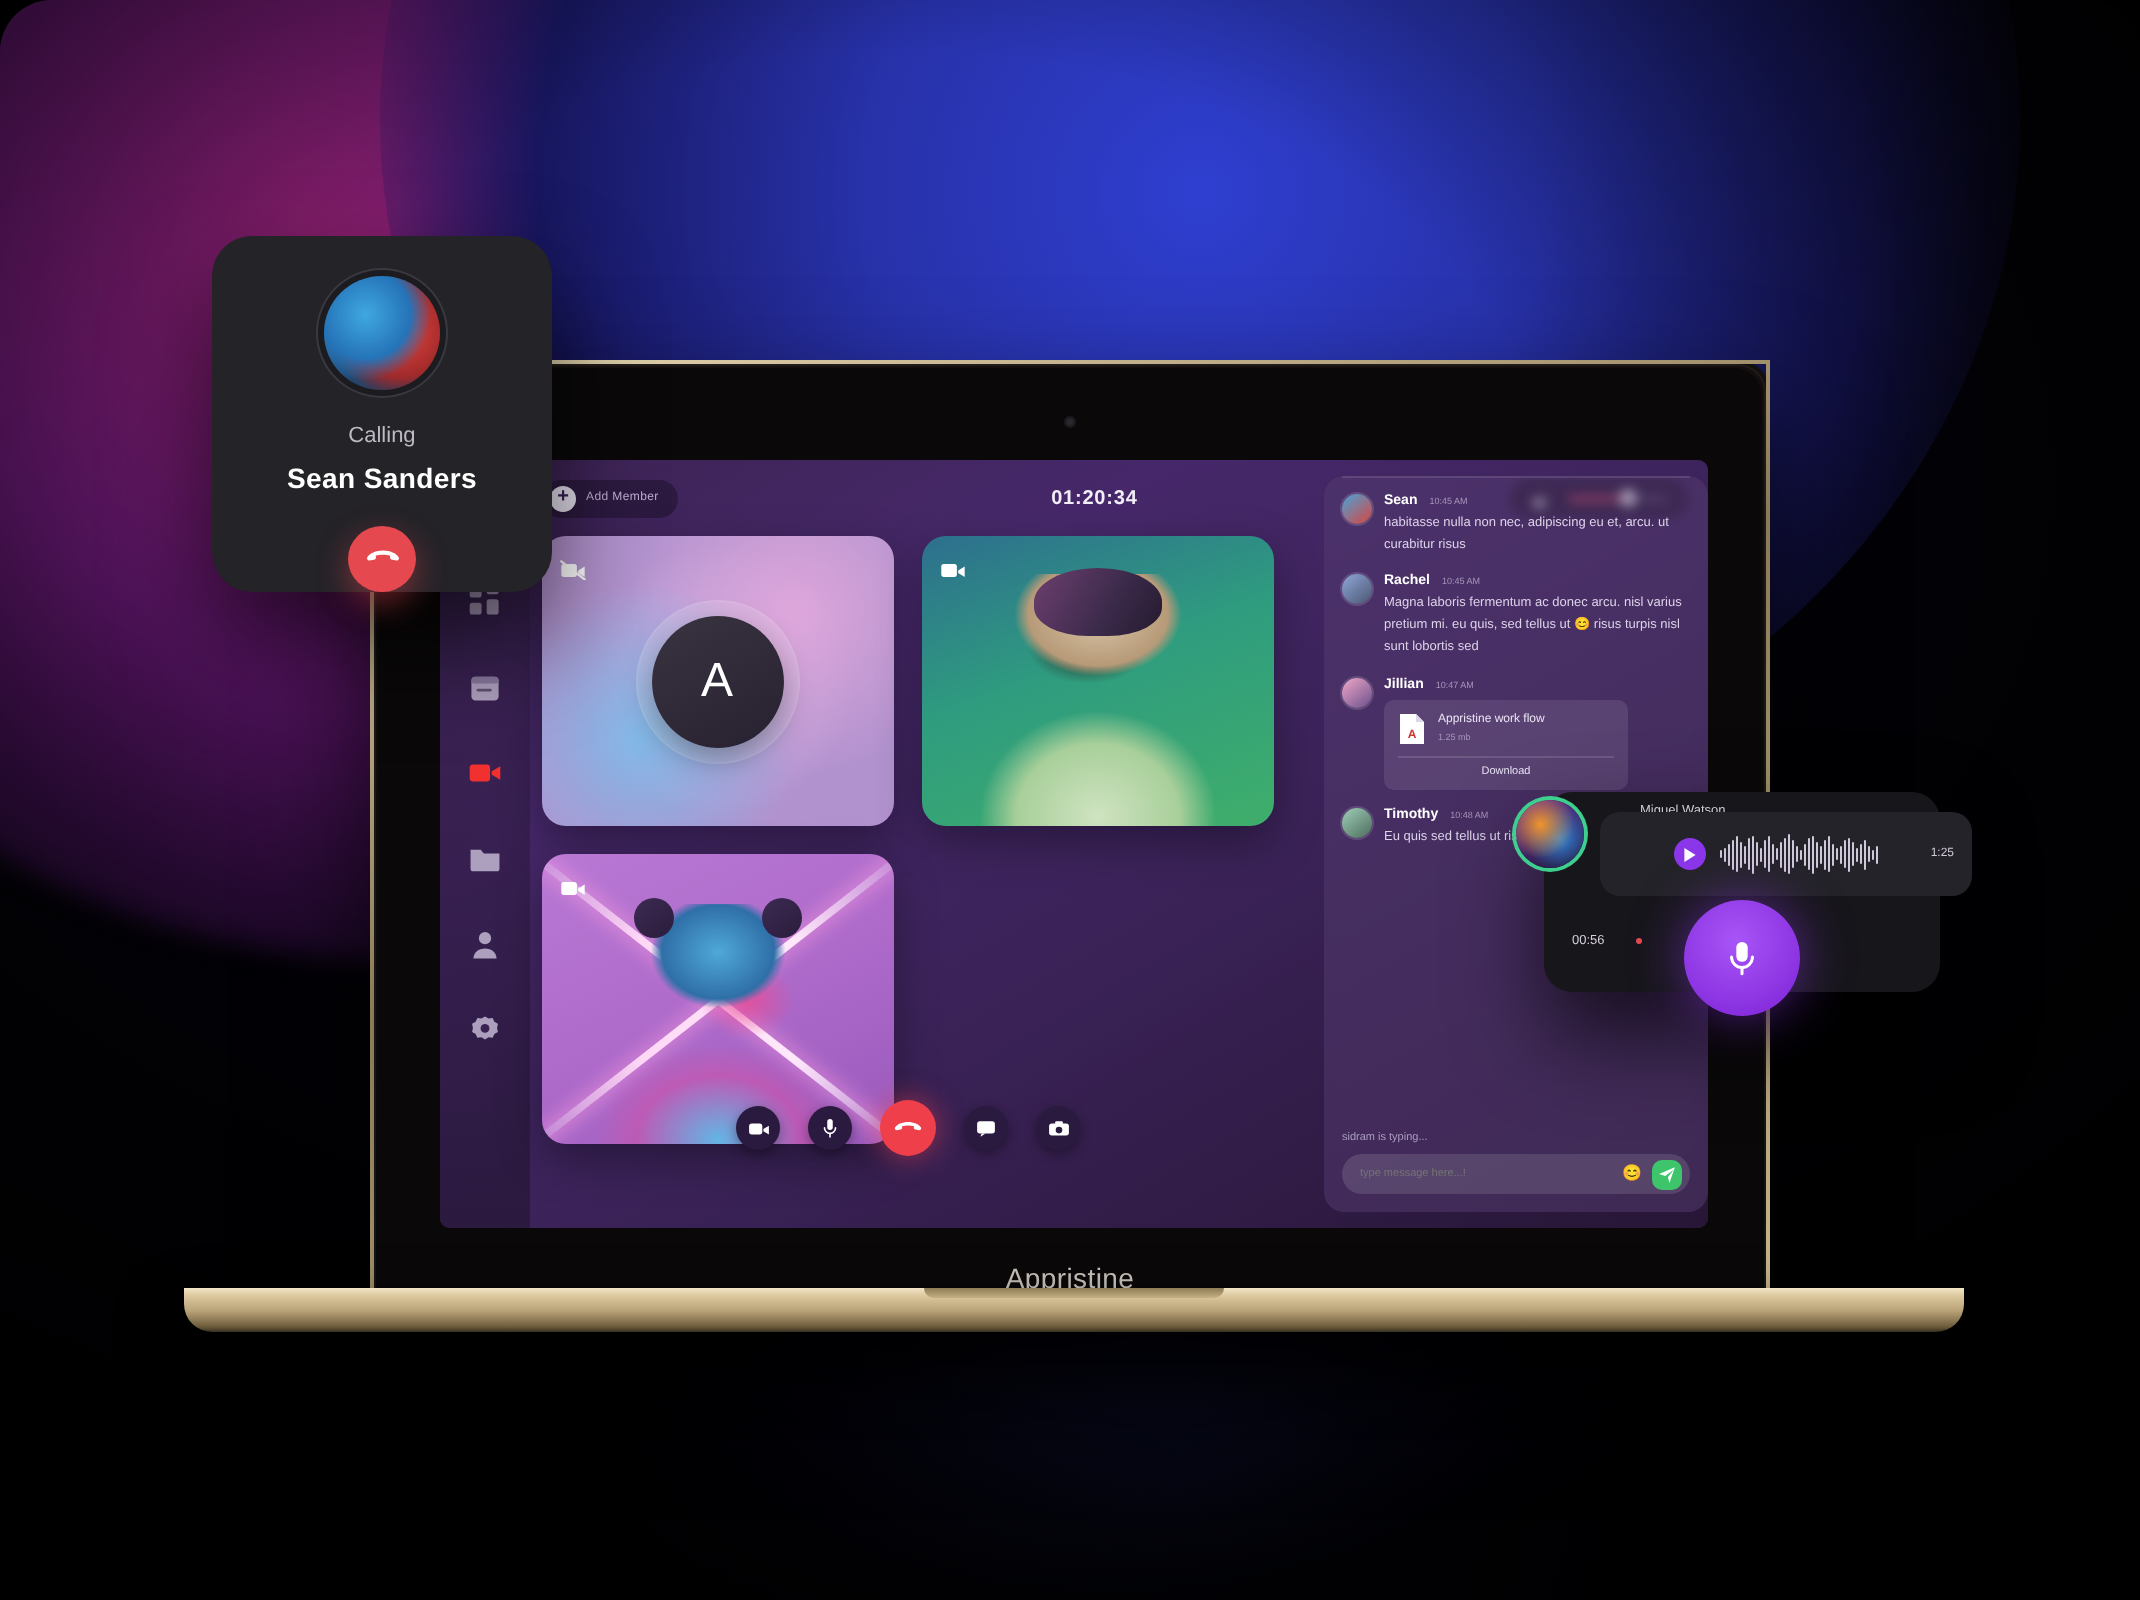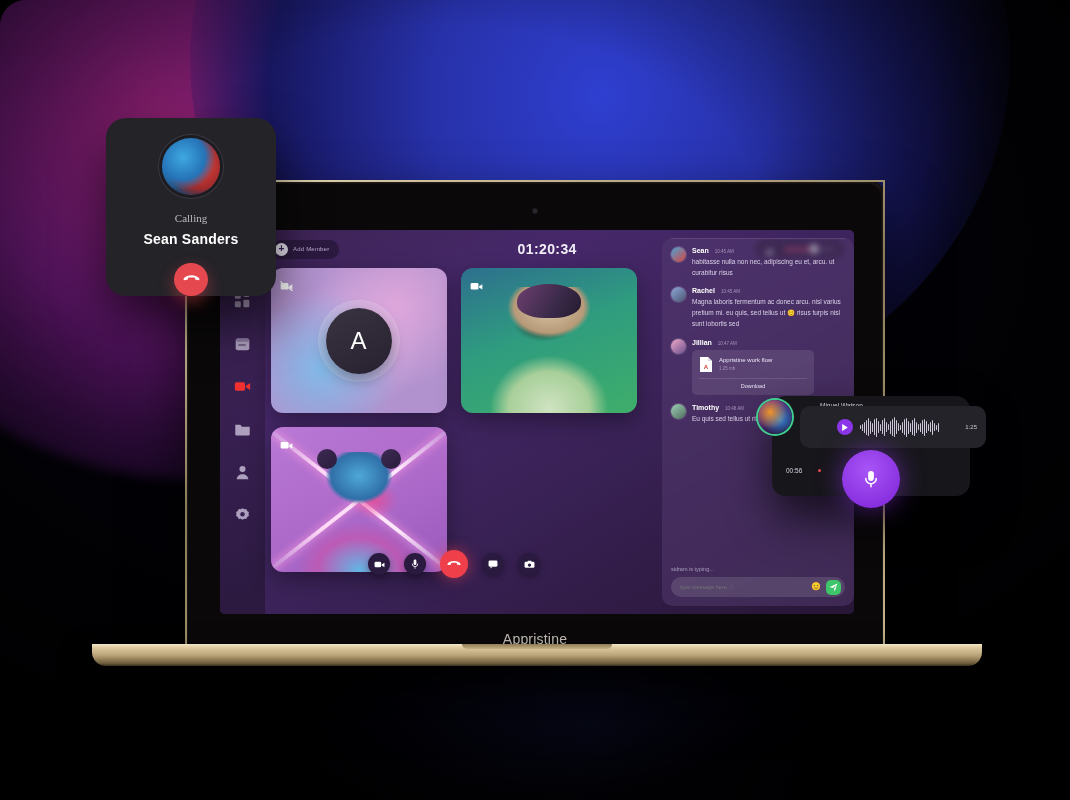--- a/index.html
+++ b/index.html
@@ -103,21 +103,21 @@
     background:rgba(40,23,58,.78);
     border-radius:11px; padding:3px 10px 3px 4px;
     cursor:pointer;
   }
   .addmember .plus{
     width:13px; height:13px; border-radius:50%;
     background:#e9e4f2; color:#3a2158; font-size:10px; font-weight:700;
     display:flex; align-items:center; justify-content:center; line-height:1;
   }
   .addmember span.lbl{ color:#bfb0d4; font-size:6px; letter-spacing:.2px; }
-  .timer{ color:#f2eef8; font-size:14px; font-weight:600; letter-spacing:.4px;text-align:right; }
+  .timer{ color:#f2eef8; font-size:10px; font-weight:600; letter-spacing:.4px;text-align:right; }
   .volwrap{
     display:flex; align-items:center; gap:7px;
     background:rgba(31,18,45,.85); border-radius:11px; padding:4px 10px;
   }
   .spk{ width:12px; height:11px; }
   .track{ position:relative; width:50px; height:3px; border-radius:2px; background:#564768; cursor:pointer; }
   .track .fill{ position:absolute; left:0; top:0; height:100%; border-radius:2px; background:#e0465c; }
   .track .knob{
     position:absolute; top:50%; transform:translate(-50%,-50%);
     width:9px; height:9px; border-radius:50%; background:#fff;
@@ -281,21 +281,21 @@
     z-index:30;
   }
   #calling .cav{
     width:58px; height:58px; border-radius:50%;
     background:
       radial-gradient(circle at 36% 34%, #3fa8e0 0%, #2573b8 42%, rgba(0,0,0,0) 62%),
       radial-gradient(circle at 66% 48%, #e8453c 0%, #a02a2b 48%, rgba(0,0,0,0) 70%),
       linear-gradient(150deg,#2e82c4,#1d2a44);
     box-shadow:0 0 0 3px #1c1b20, 0 0 0 4px #3a3840;
   }
-  #calling .ctitle{ color:#bdbac2; font-size:11px; margin-top:17px;font-family:Liberation Serif, serif; }
+  #calling .ctitle{ color:#bdbac2; font-size:11px; margin-top:17px; }
   #calling .cname{ color:#fff; font-size:14px; font-weight:700; margin-top:7px; letter-spacing:.2px; }
   #calling .cend{
     margin-top:16px; width:34px; height:34px; border-radius:50%;
     background:#e5484f; display:flex; align-items:center; justify-content:center;
     cursor:pointer; box-shadow:0 6px 16px rgba(229,72,79,.45);
   }
 
   
   #voice{
     position:absolute; left:772px; top:396px; width:198px; height:100px;

